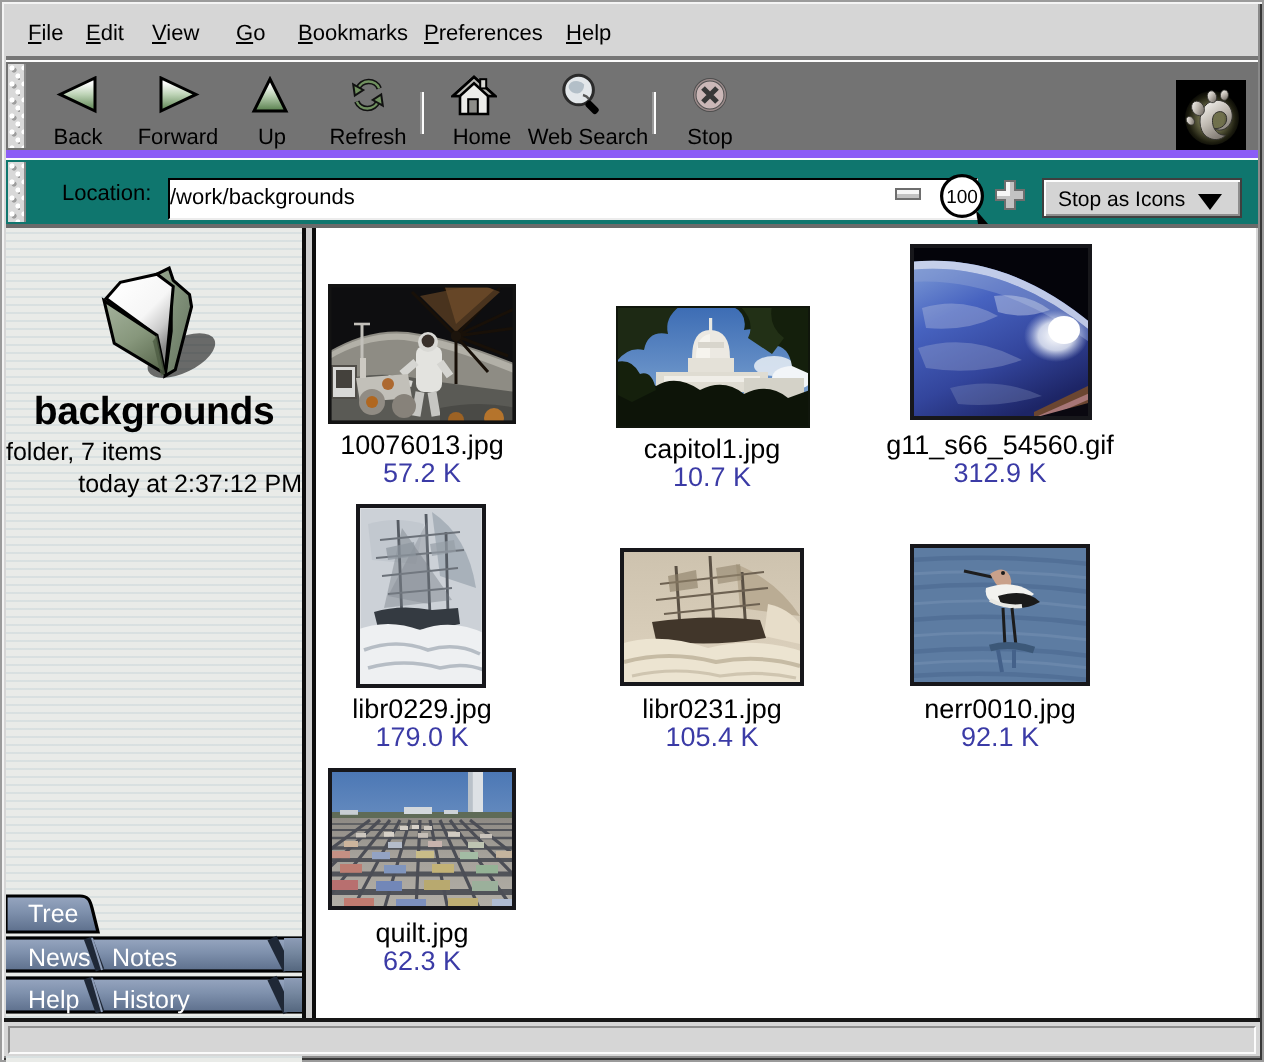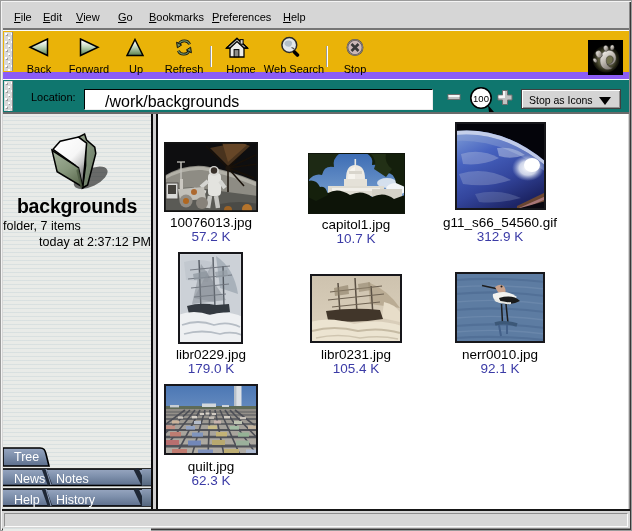--- a/index.html
+++ b/index.html
@@ -7,40 +7,40 @@
 body { font-family:"Liberation Sans", sans-serif; background:#7d7d7d; position:relative; }
 #win {
   position:absolute; left:0; top:0; width:632px; height:531px;
   background:#d6d6d6;
   box-shadow: inset 0 0 0 1px #9b9b9b, inset 2px 2px 0 #f4f4f4, inset -2px -2px 0 #383838, inset -3px -3px 0 #8a8a8a;
 }
 
 #menubar { position:absolute; left:3px; top:3px; width:626px; height:27px; background:#d6d6d6; border-bottom:2px solid #767676; }
 #menubar span { position:absolute; top:8px; font-size:11px; color:#000; }
 
-#toolbar { position:absolute; left:3px; top:30px; width:626px; height:49px; background:#eab308; border-top:1px solid #fbfbfb; border-bottom:7px solid #8b5cf6; }
+#toolbar { position:absolute; left:3px; top:30px; width:626px; height:49px; background:#737373; border-top:1px solid #fbfbfb; border-bottom:4px solid #8b5cf6; }
 .handle { position:absolute; left:1px; top:1px; width:9px; bottom:1px;
   background-color:#d9d9d9;
   background-image:radial-gradient(circle at 2px 2px, #ffffff 1.1px, rgba(0,0,0,0) 1.5px),
                    radial-gradient(circle at 5px 6px, #ffffff 1.1px, rgba(0,0,0,0) 1.5px),
                    radial-gradient(circle at 3px 3px, #9e9e9e 1.1px, rgba(0,0,0,0) 1.5px),
                    radial-gradient(circle at 6px 7px, #9e9e9e 1.1px, rgba(0,0,0,0) 1.5px);
   background-size:6px 8px;
   border-right:1px solid #8a8a8a; }
 .tlabel { position:absolute; font-size:11px; color:#000; white-space:nowrap; transform:translateX(-50%); }
 .ticon { position:absolute; transform:translateX(-50%); }
 .tsep { position:absolute; width:2px; background:#fdfdfd; border-left:1px solid #9a9a9a; }
 #throbber { position:absolute; left:585px; top:9px; width:35px; height:35px; background:#000; }
 
 #locbar { position:absolute; left:3px; top:79px; width:626px; height:35px; background:#0f766e; border-top:1px solid #fbfbfb; border-bottom:2px solid #6a6a6a; }
 #loclabel { position:absolute; left:28px; top:11px; font-size:11px; color:#000; }
-#locfield { position:absolute; left:81px; top:9px; width:349px; height:21px;
+#locfield { position:absolute; left:81px; top:9px; width:405px; height:21px;
   background:#fff; border-top:1.5px solid #000; border-left:1.5px solid #000;
   border-bottom:1px solid #ececec; border-right:1px solid #ececec;
-  font-size:16px; padding:3px 0 0 20px; color:#000; }
+  font-size:11px; padding:3px 0 0 0; color:#000; }
 #dropdown { position:absolute; left:518px; top:9px; width:100px; height:20px;
   background:#d4d4d4; border:1px solid #3f3f3f;
   box-shadow: inset 1px 1px 0 #fdfdfd, inset -1px -1px 0 #8e8e8e; }
 #dropdown .ddtext { position:absolute; left:7px; top:4px; font-size:10.5px; color:#000; }
 #dropdown .ddarrow { position:absolute; right:9px; top:7px; width:0; height:0;
   border-left:6.5px solid transparent; border-right:6.5px solid transparent; border-top:8px solid #000; }
 
 #sidebar { position:absolute; left:3px; top:114px; width:148px; height:451px;
   background-color:#e9ebe8;
   background-image:repeating-linear-gradient(0deg, rgba(190,206,212,0.38) 0 1px, rgba(255,255,255,0) 1px 4px);

